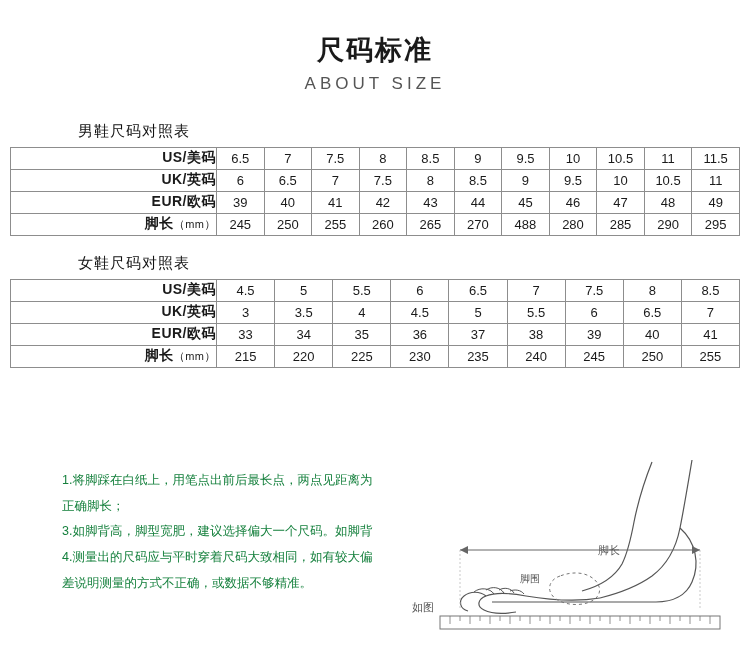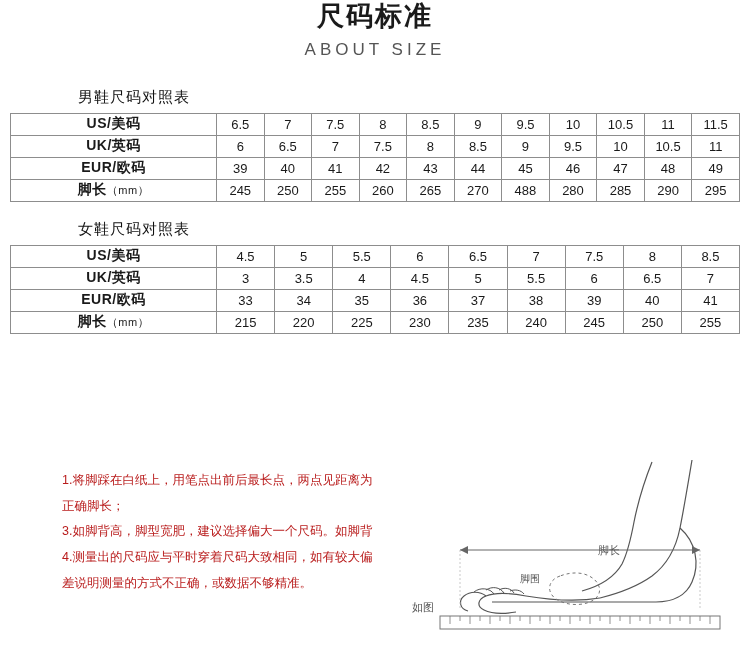--- a/index.html
+++ b/index.html
@@ -12,21 +12,21 @@
     height: 649px;
     font-family: "Liberation Sans", sans-serif;
     color: #222;
     position: relative;
     overflow: hidden;
   }
 
   
   .header {
     text-align: center;
-    padding-top: 0;
+    padding-top: 34px;
   }
   .title-cn {
     font-size: 27px;
     font-weight: bold;
     letter-spacing: 2px;
     color: #1a1a1a;
     line-height: 1.25;
   }
   .title-en {
     font-size: 17px;
@@ -63,21 +63,21 @@
     height: 21px;
     font-size: 13px;
     text-align: center;
     color: #1a1a1a;
     padding: 0;
   }
   table.size td.rowhdr {
     width: 205px;
     font-weight: bold;
     font-size: 14px;
-    text-align: center;
+    text-align: right;
     letter-spacing: 0.5px;
   }
   table.size td.rowhdr .small {
     font-size: 11px;
     font-weight: normal;
   }
 
   
   .bottom {
     position: absolute;
@@ -86,21 +86,21 @@
     width: 750px;
     height: 199px;
   }
   .notes {
     position: absolute;
     left: 62px;
     top: 18px;
     width: 330px;
     font-size: 12.5px;
     line-height: 2.05;
-    color: #b91c1c;
+    color: #15803d;
   }
   .notes .line { white-space: nowrap; }
 
   .figure {
     position: absolute;
     left: 400px;
     top: 10px;
     width: 340px;
     height: 185px;
   }

